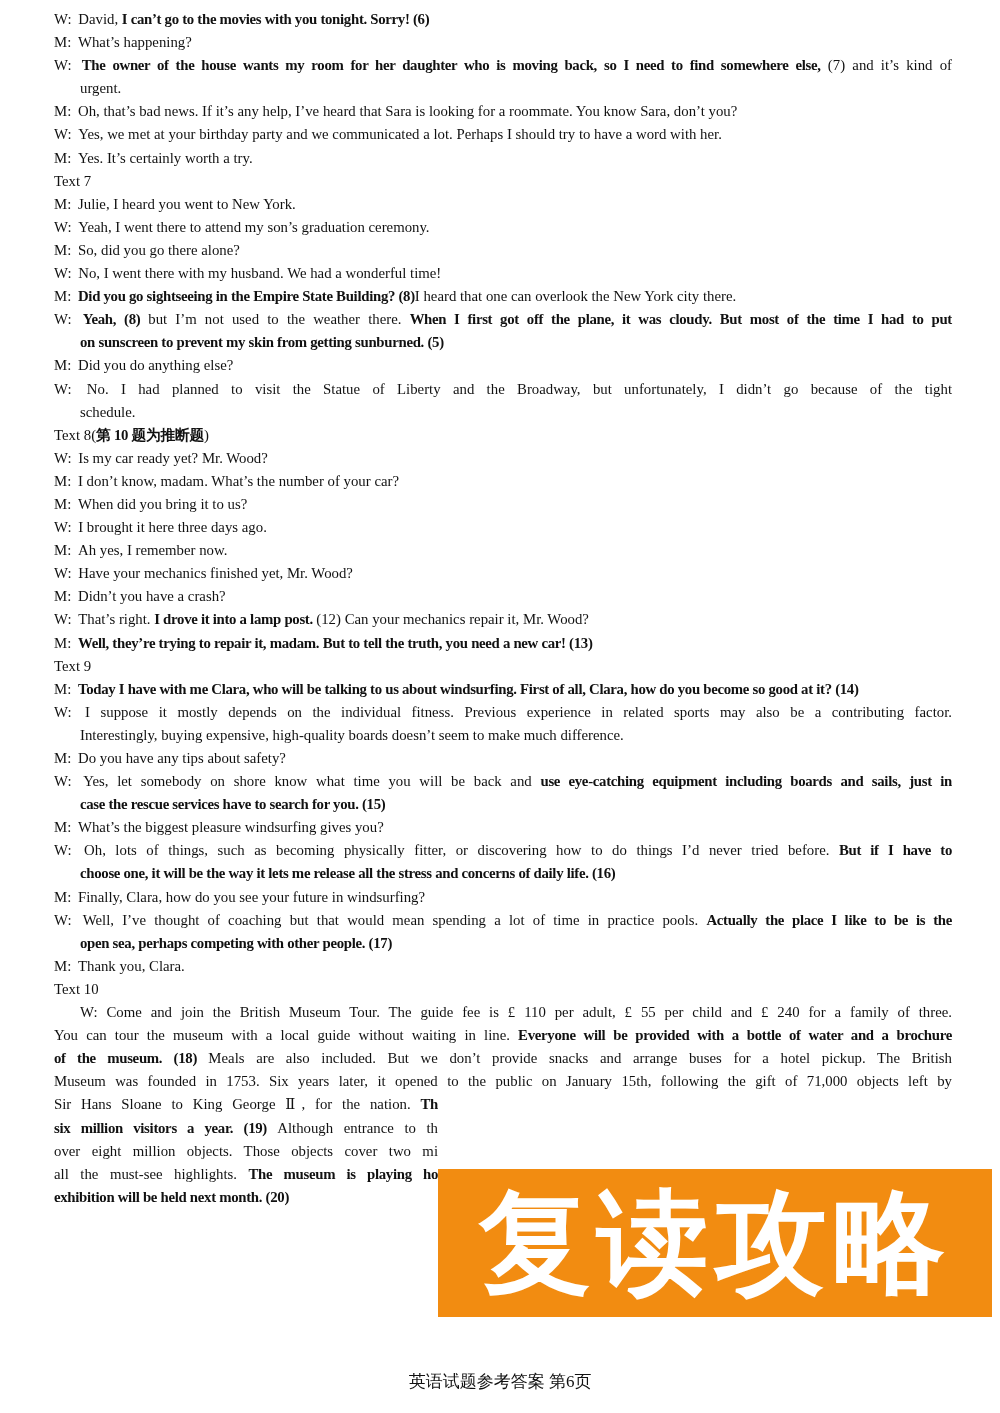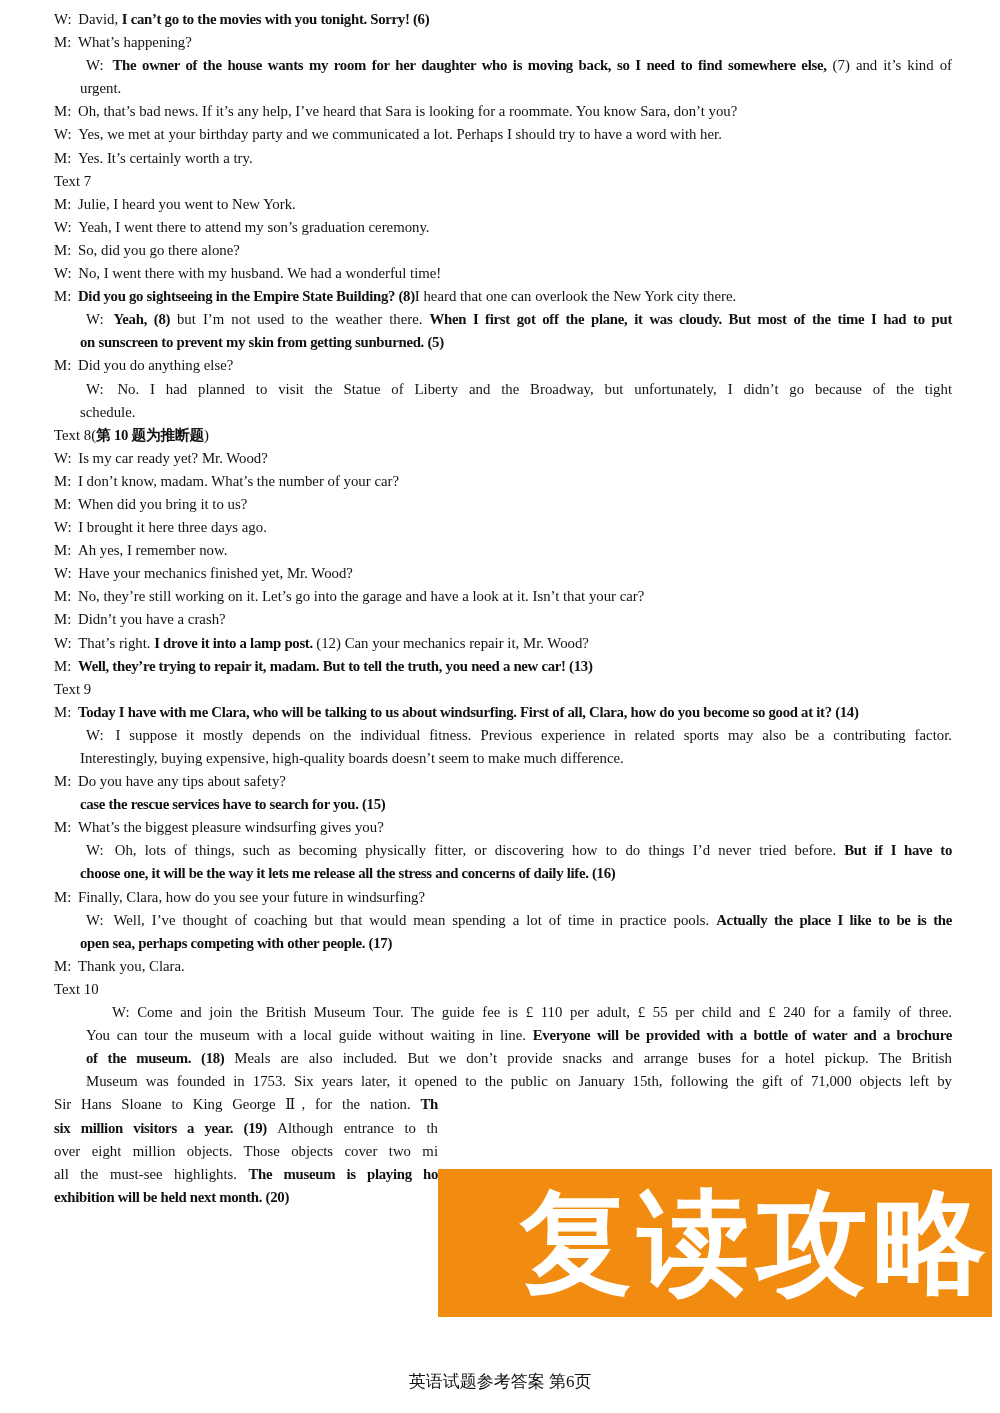--- a/index.html
+++ b/index.html
@@ -16,21 +16,21 @@
     position: absolute;
     left: 54px;
     top: 8px;
     width: 898px;
     font-size: 14.8px;
     line-height: 23.1px;
   }
   .line { margin: 0; padding: 0; }
   .cont { padding-left: 26px; }
   .pindent { text-indent: 26px; }
-  .just { text-align: justify; text-align-last: justify; word-spacing: -0.5px; margin-left: 32px; }
+  .just { text-align: justify; text-align-last: justify; word-spacing: -0.5px; }
   .trunc { width: 384px; text-align: justify; text-align-last: justify; }
   .b { font-weight: bold; letter-spacing: -0.3px; }
   .spk { padding-right: 3px; }
   .watermark {
     position: absolute;
     left: 438px;
     top: 1169px;
     width: 554px;
     height: 148px;
     display: flex;
@@ -77,49 +77,49 @@
       <div class="line speaker"><span class="spk">M: </span><span>Did you do anything else?</span></div>
       <div class="line speaker just"><span class="spk">W: </span><span>No. I had planned to visit the Statue of Liberty and the Broadway, but unfortunately, I didn’t go because of the tight</span></div>
       <div class="line cont"><span>schedule.</span></div>
       <div class="line heading"><span>Text 8(</span><span class="b">第 10 题为推断题</span><span>)</span></div>
       <div class="line speaker"><span class="spk">W: </span><span>Is my car ready yet? Mr. Wood?</span></div>
       <div class="line speaker"><span class="spk">M: </span><span>I don’t know, madam. What’s the number of your car?</span></div>
       <div class="line speaker"><span class="spk">M: </span><span>When did you bring it to us?</span></div>
       <div class="line speaker"><span class="spk">W: </span><span>I brought it here three days ago.</span></div>
       <div class="line speaker"><span class="spk">M: </span><span>Ah yes, I remember now.</span></div>
       <div class="line speaker"><span class="spk">W: </span><span>Have your mechanics finished yet, Mr. Wood?</span></div>
-      <div class="line speaker"><span class="spk">M: </span><span>No, they’re still working on it. Let’s go into the garage and have a look at it. Isn’t that your car?</span></div>
       <div class="line speaker"><span class="spk">M: </span><span>Didn’t you have a crash?</span></div>
       <div class="line speaker"><span class="spk">W: </span><span>That’s right. </span><span class="b">I drove it into a lamp post. </span><span>(12) Can your mechanics repair it, Mr. Wood?</span></div>
       <div class="line speaker"><span class="spk">M: </span><span class="b">Well, they’re trying to repair it, madam. But to tell the truth, you need a new car! (13)</span></div>
       <div class="line heading"><span>Text 9</span></div>
       <div class="line speaker"><span class="spk">M: </span><span class="b">Today I have with me Clara, who will be talking to us about windsurfing. First of all, Clara, how do you become so good at it? (14)</span></div>
       <div class="line speaker just"><span class="spk">W: </span><span>I suppose it mostly depends on the individual fitness. Previous experience in related sports may also be a contributing factor.</span></div>
       <div class="line cont"><span>Interestingly, buying expensive, high-quality boards doesn’t seem to make much difference.</span></div>
       <div class="line speaker"><span class="spk">M: </span><span>Do you have any tips about safety?</span></div>
+      <div class="line speaker just"><span class="spk">W: </span><span>Yes, let somebody on shore know what time you will be back and </span><span class="b">use eye-catching equipment including boards and sails, just in</span></div>
       <div class="line cont"><span class="b">case the rescue services have to search for you. (15)</span></div>
       <div class="line speaker"><span class="spk">M: </span><span>What’s the biggest pleasure windsurfing gives you?</span></div>
       <div class="line speaker just"><span class="spk">W: </span><span>Oh, lots of things, such as becoming physically fitter, or discovering how to do things I’d never tried before. </span><span class="b">But if I have to</span></div>
       <div class="line cont"><span class="b">choose one, it will be the way it lets me release all the stress and concerns of daily life. (16)</span></div>
       <div class="line speaker"><span class="spk">M: </span><span>Finally, Clara, how do you see your future in windsurfing?</span></div>
       <div class="line speaker just"><span class="spk">W: </span><span>Well, I’ve thought of coaching but that would mean spending a lot of time in practice pools. </span><span class="b">Actually the place I like to be is the</span></div>
       <div class="line cont"><span class="b">open sea, perhaps competing with other people. (17)</span></div>
       <div class="line speaker"><span class="spk">M: </span><span>Thank you, Clara.</span></div>
       <div class="line heading"><span>Text 10</span></div>
       <div class="line pindent just"><span>W: Come and join the British Museum Tour. The guide fee is £ 110 per adult, £ 55 per child and £ 240 for a family of three.</span></div>
       <div class="line flush just"><span>You can tour the museum with a local guide without waiting in line. </span><span class="b">Everyone will be provided with a bottle of water and a brochure</span></div>
       <div class="line flush just"><span class="b">of the museum. (18) </span><span>Meals are also included. But we don’t provide snacks and arrange buses for a hotel pickup. The British</span></div>
       <div class="line flush just"><span>Museum was founded in 1753. Six years later, it opened to the public on January 15th, following the gift of 71,000 objects left by</span></div>
       <div class="line trunc"><span>Sir Hans Sloane to King George Ⅱ, for the nation. </span><span class="b">Th</span></div>
       <div class="line trunc"><span class="b">six million visitors a year. (19) </span><span>Although entrance to th</span></div>
       <div class="line trunc"><span>over eight million objects. Those objects cover two mi</span></div>
       <div class="line trunc"><span>all the must-see highlights. </span><span class="b">The museum is playing ho</span></div>
       <div class="line flush"><span class="b">exhibition will be held next month. (20)</span></div>
     </div>
 
-  <div class="watermark" style="background: rgb(242, 140, 17); color: rgb(255, 255, 255); justify-content: flex-end;">
+  <div class="watermark" style="background: rgb(242, 140, 17); color: rgb(255, 255, 255);">
     <span>复读攻略</span>
   </div>
 
   <div class="footer">
     <span>英语试题参考答案 第6页</span>
   </div>
 </div>
 
 </body></html>

